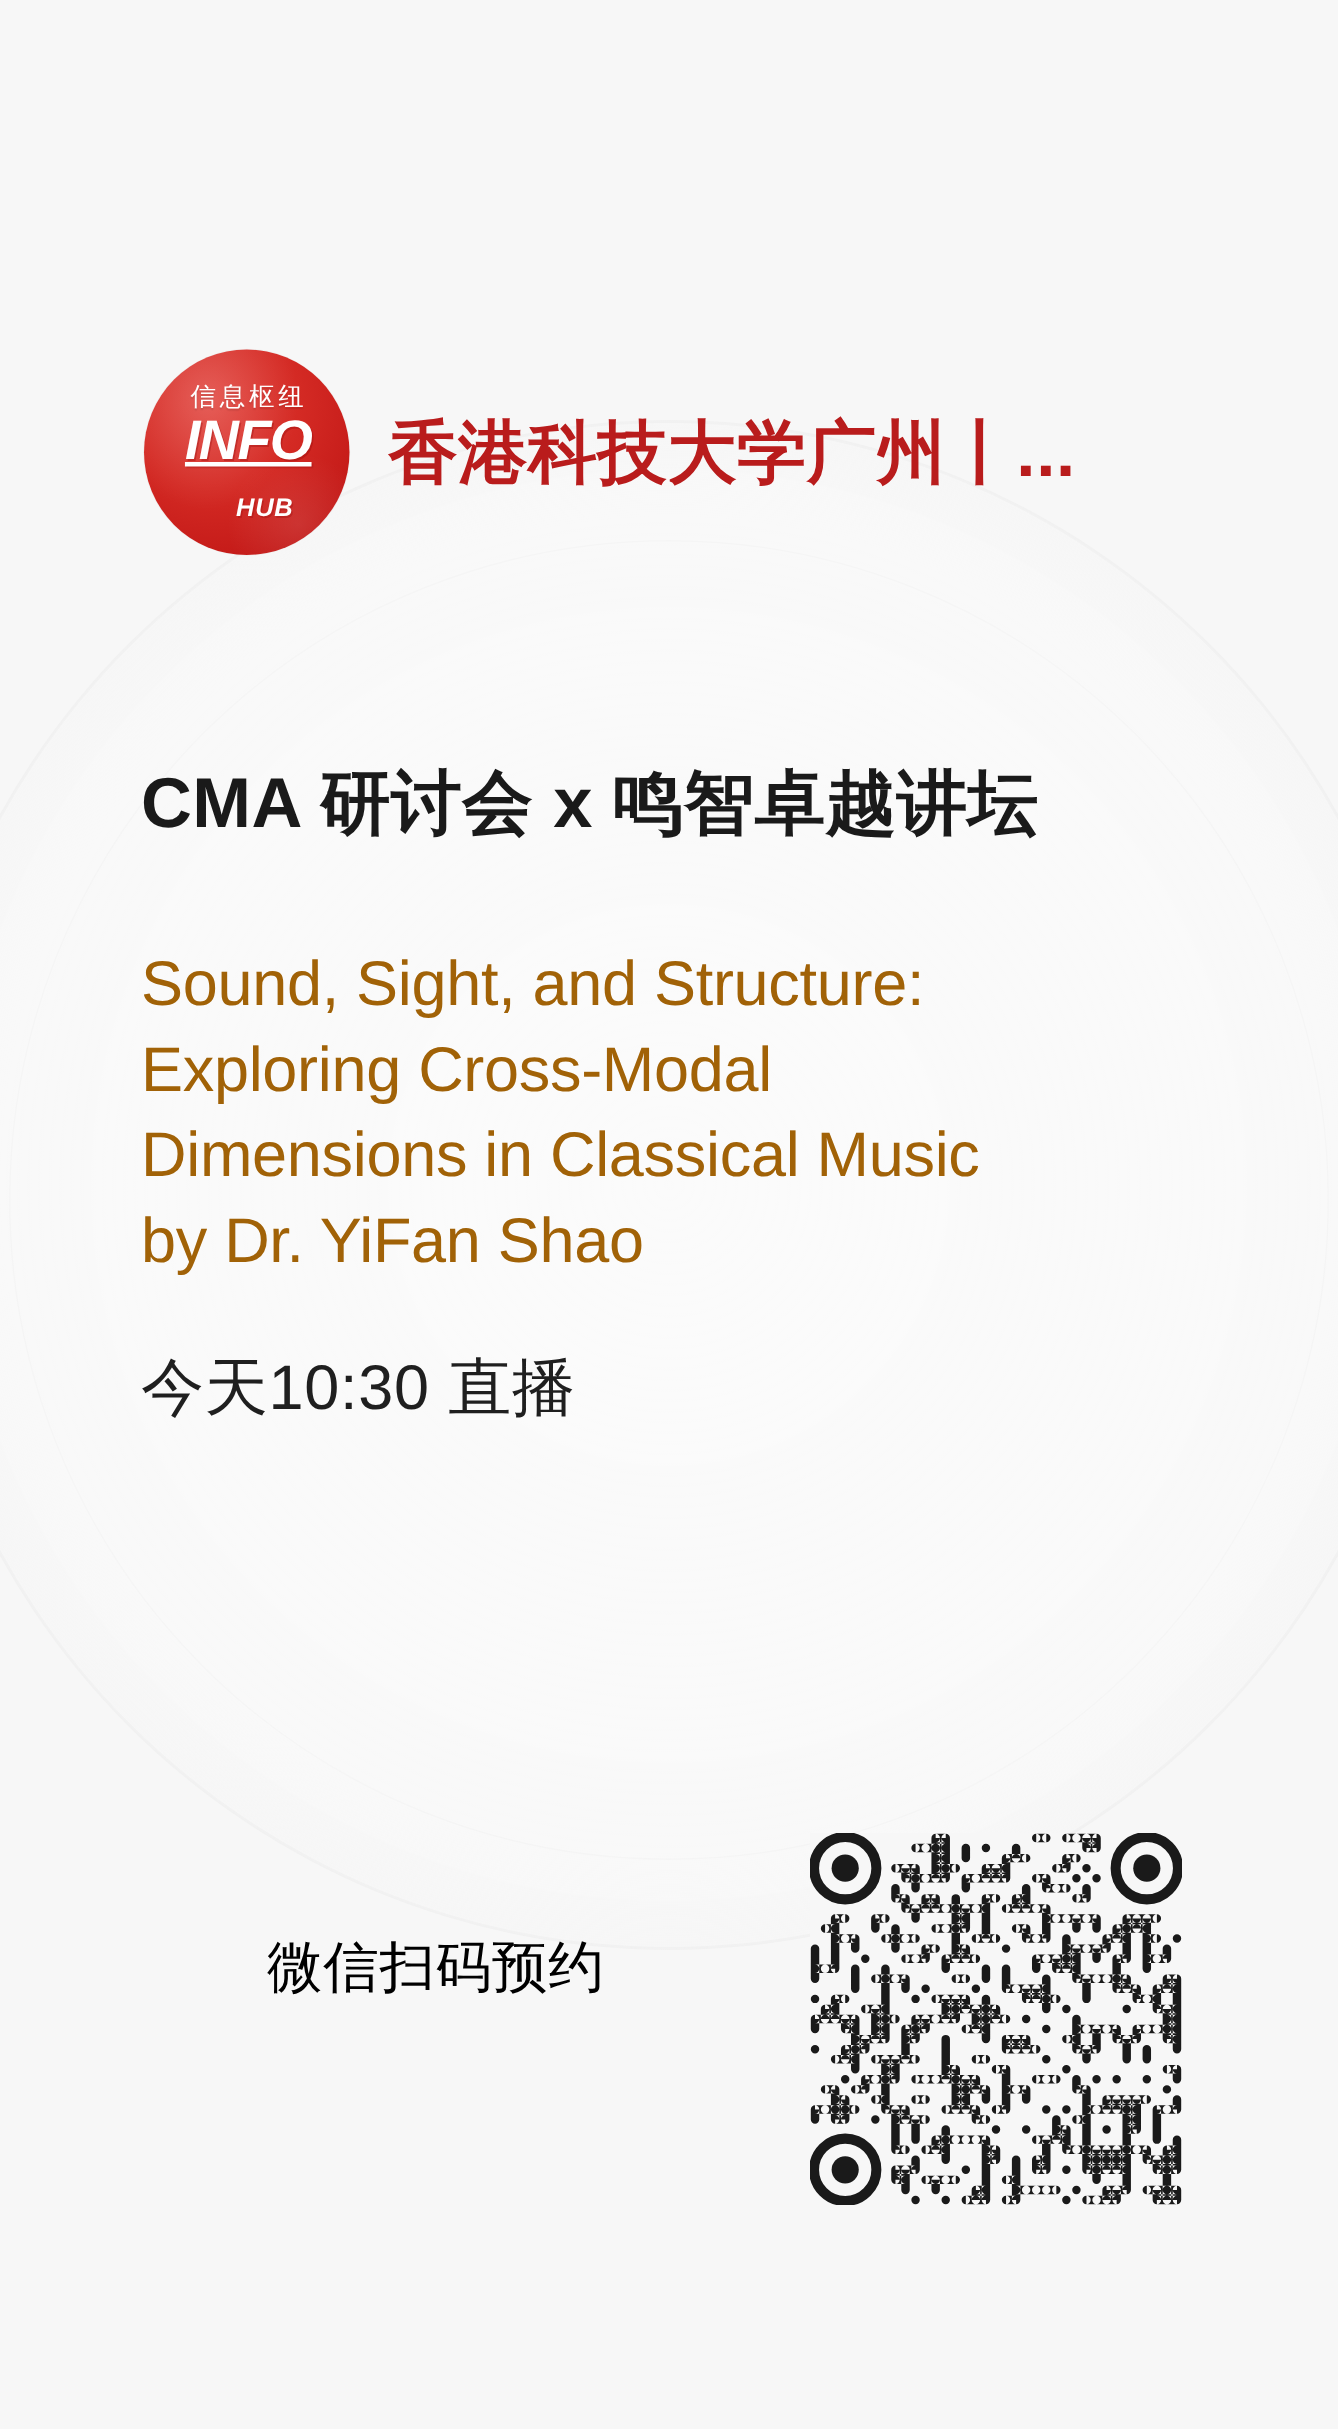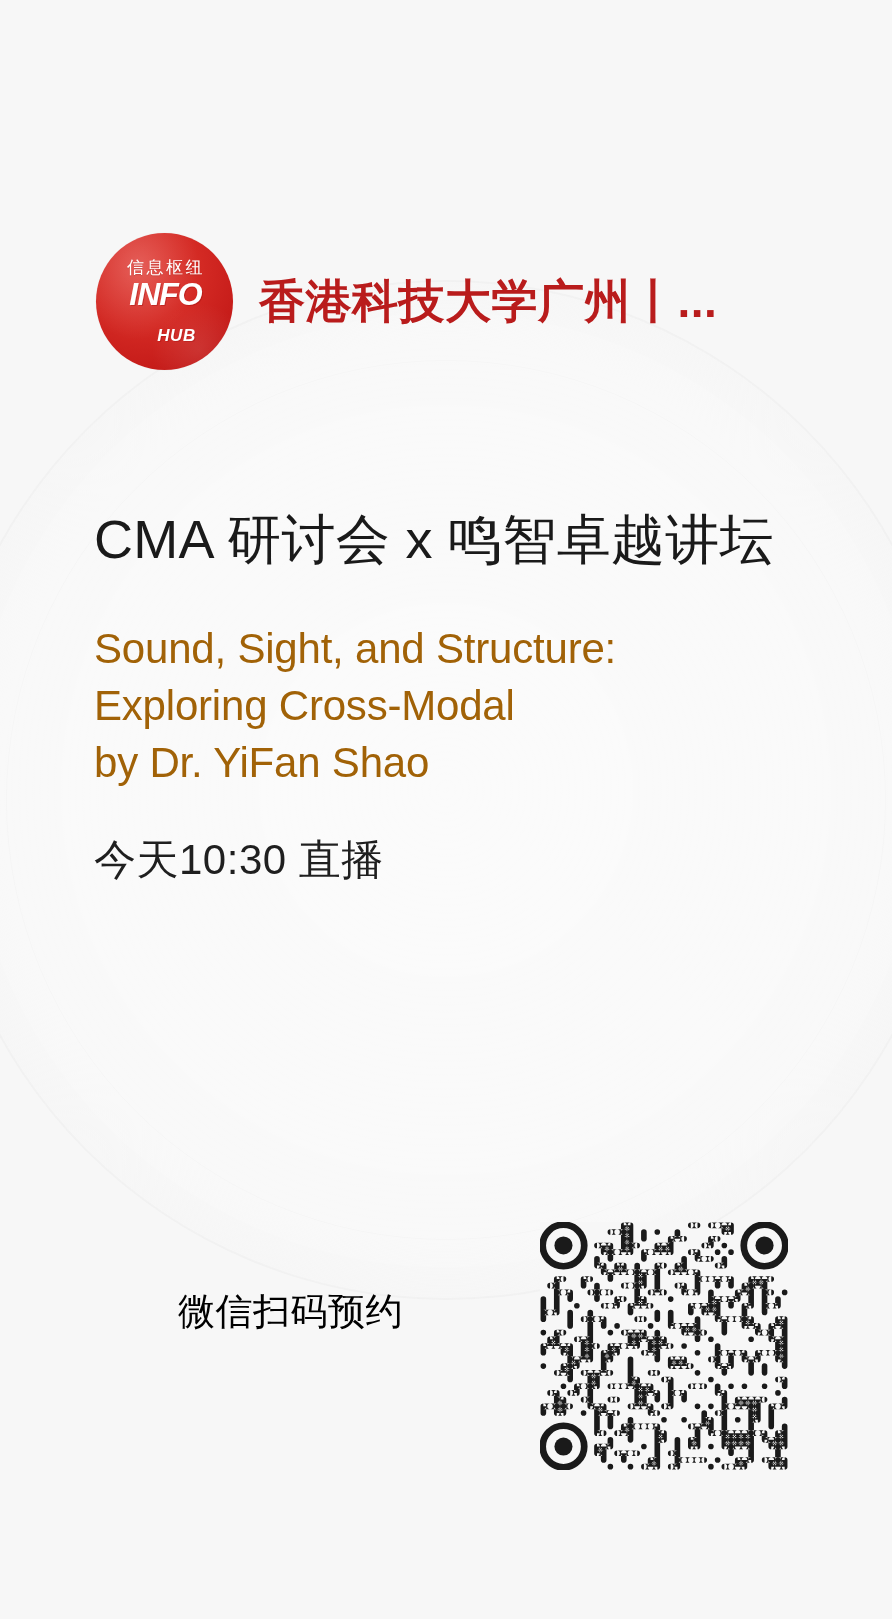--- a/index.html
+++ b/index.html
@@ -105,27 +105,28 @@
   .avatar-cn {
     font-size: 17px;
     letter-spacing: 2.5px;
     line-height: 1;
     margin-bottom: 4px;
     margin-left: 3px;
     font-weight: 500;
     text-shadow: 0 1px 1px rgba(0,0,0,0.12);
   }
   .avatar-info {
-    font-size: 32px;
+    font-size: 37px;
     font-weight: 900;
     font-style: italic;
     line-height: 0.92;
     letter-spacing: -1px;
     margin-left: 2px;
     text-shadow: 1px 1px 0 rgba(150,10,10,0.35);
+    text-decoration: underline;
   }
   .avatar-hub {
     font-size: 17px;
     font-weight: 900;
     font-style: italic;
     line-height: 1;
     letter-spacing: 0.5px;
     margin-top: 18px;
     margin-left: 24px;
     text-shadow: 1px 1px 0 rgba(150,10,10,0.30);
@@ -142,26 +143,26 @@
 
   
   .content {
     position: absolute;
     left: 94px;
     top: 505px;
     width: 700px;
   }
 
   .event-title {
-    font-size: 54px;
-    font-weight: 400;
+    font-size: 47px;
+    font-weight: 700;
     color: #1a1a1a;
     line-height: 1.28;
     letter-spacing: 0.3px;
-    margin-bottom: 46px;
+    margin-bottom: 62px;
   }
 
   .event-subtitle {
     font-size: 42px;
     font-weight: 400;
     color: #a16207;
     line-height: 1.36;
     letter-spacing: -0.2px;
     margin-bottom: 42px;
   }
@@ -255,20 +256,21 @@
     <div class="account-name">香港科技大学广州丨...</div>
   </div>
 
   <div class="content">
 
     <div class="event-title">CMA 研讨会 x 鸣智卓越讲坛</div>
 
     <div class="event-subtitle">
       <div>Sound, Sight, and Structure:</div>
       <div>Exploring Cross-Modal</div>
+      <div>Dimensions in Classical Music</div>
       <div>by Dr. YiFan Shao</div>
     </div>
 
     <div class="event-time">今天10:30 直播</div>
   </div>
 
   <div class="footer">
 
     <div class="footer-left">
       <div class="footer-sub">微信扫码预约</div>

